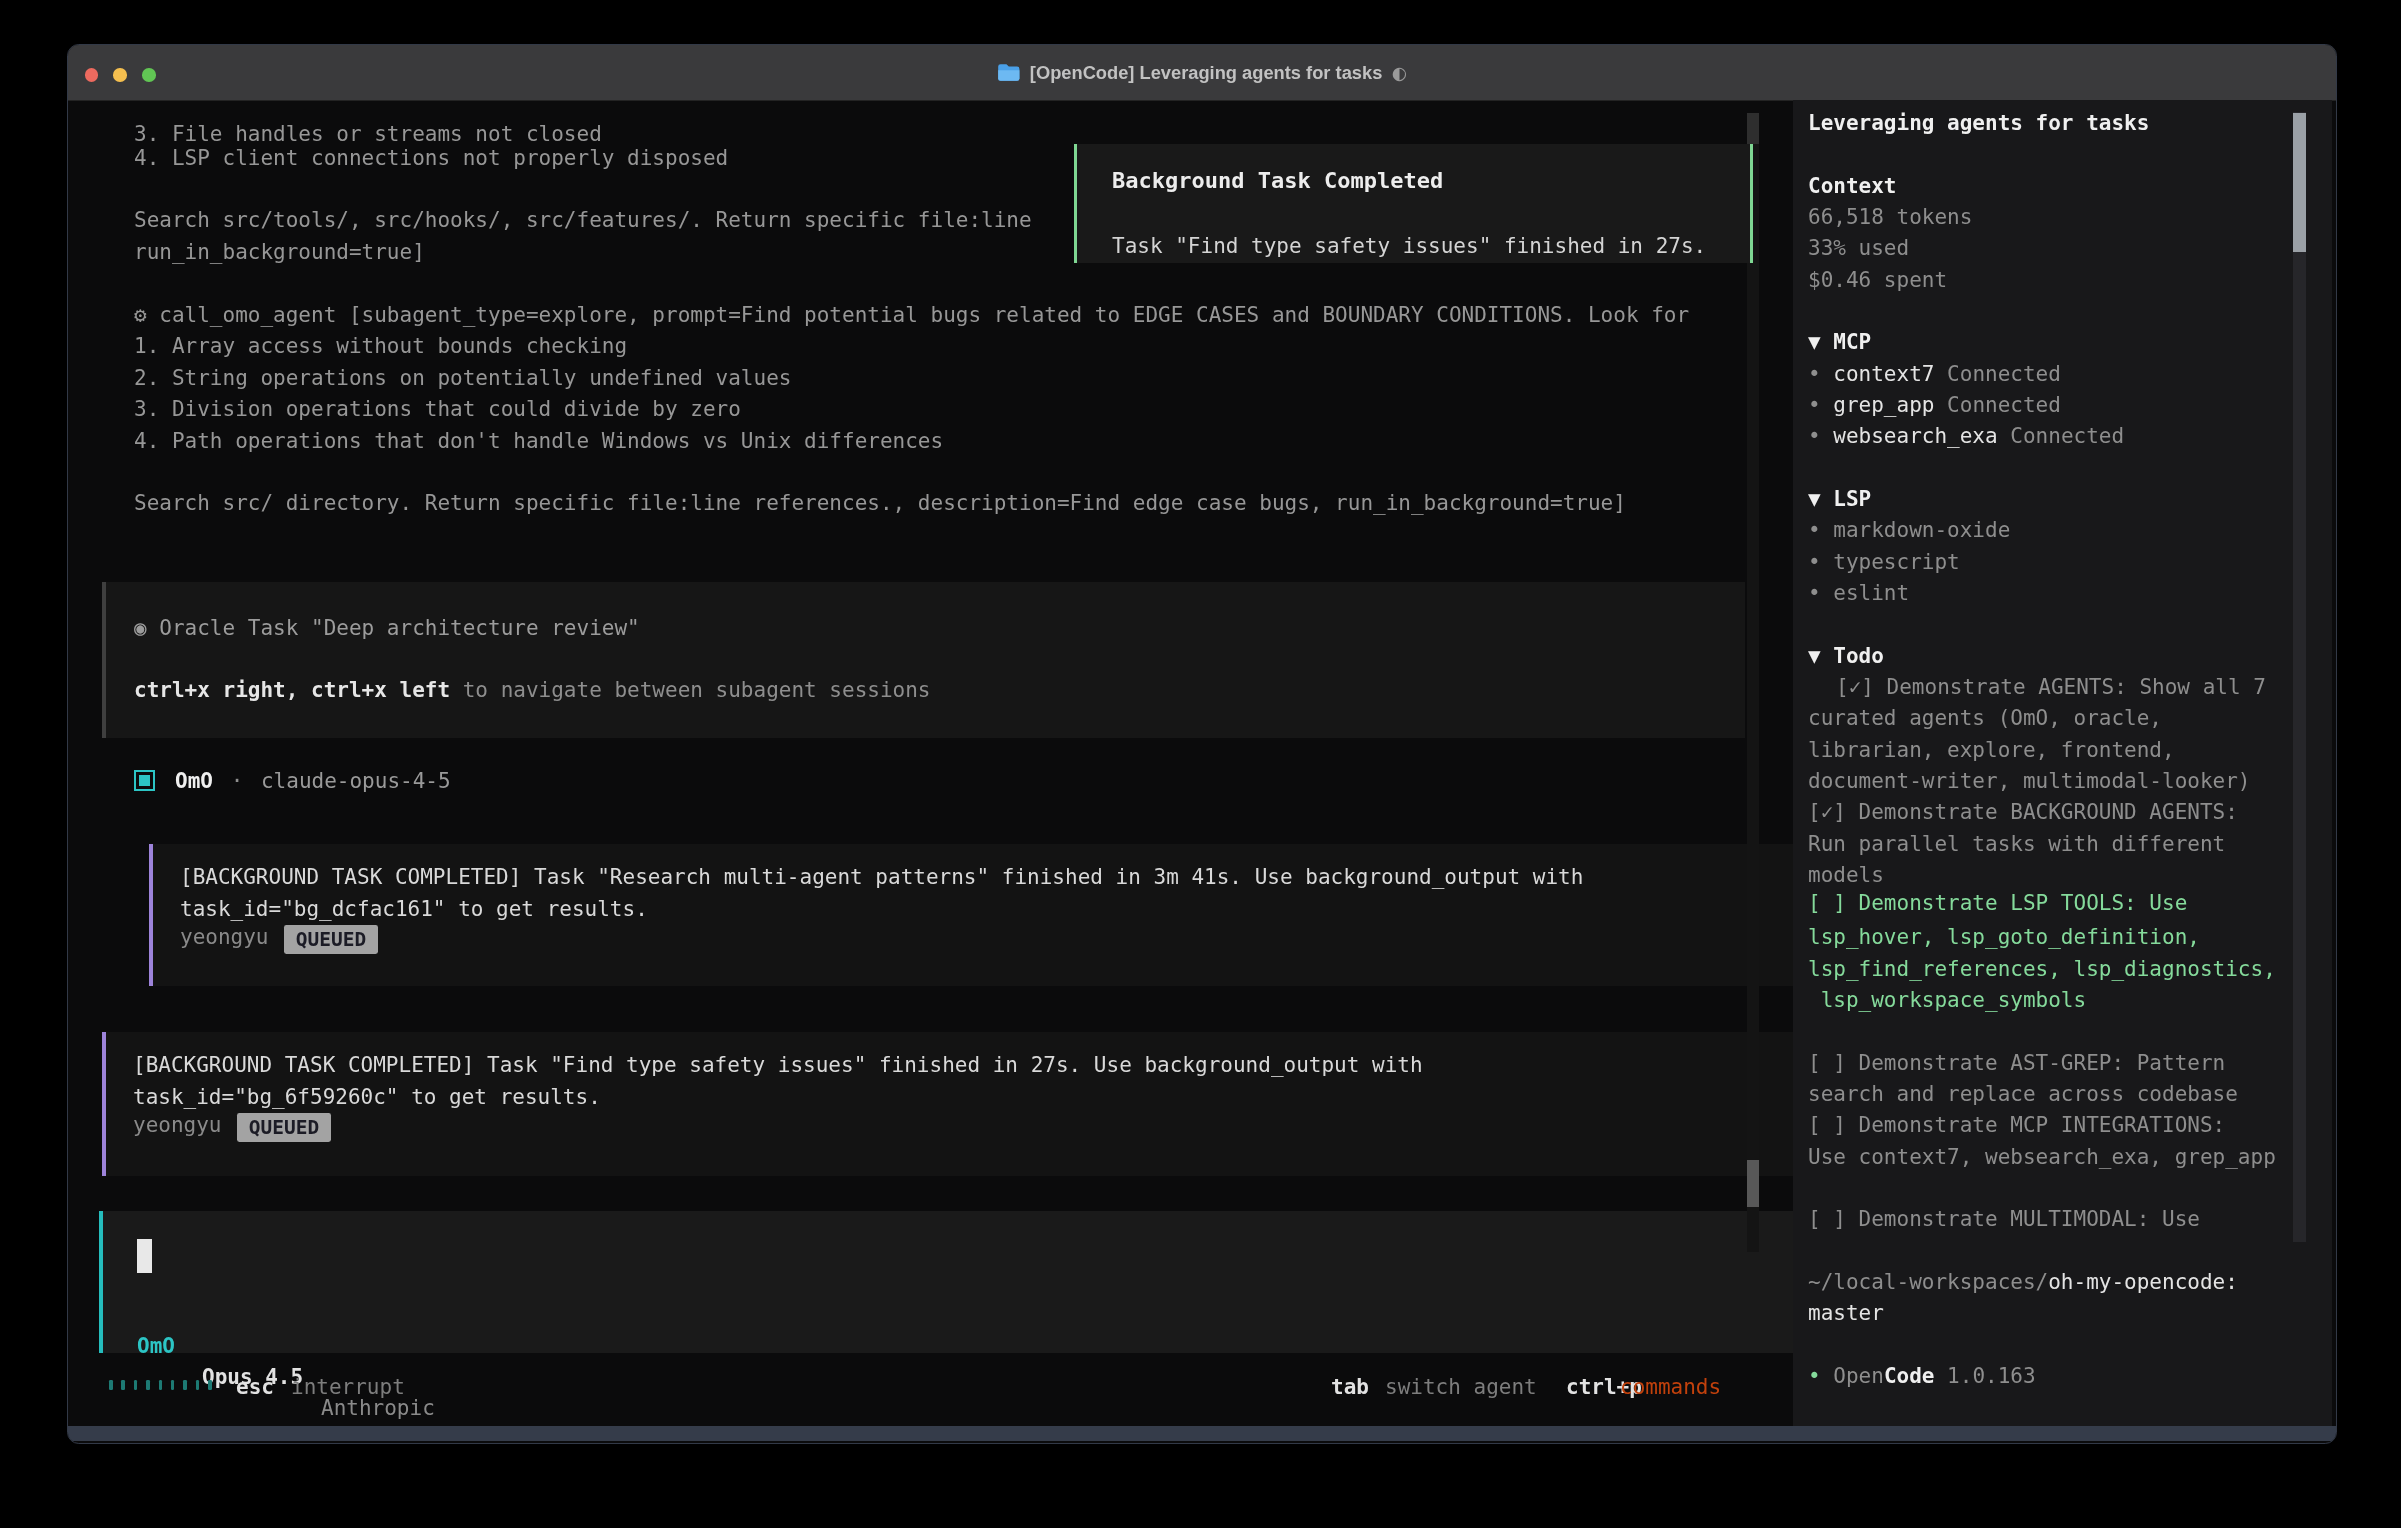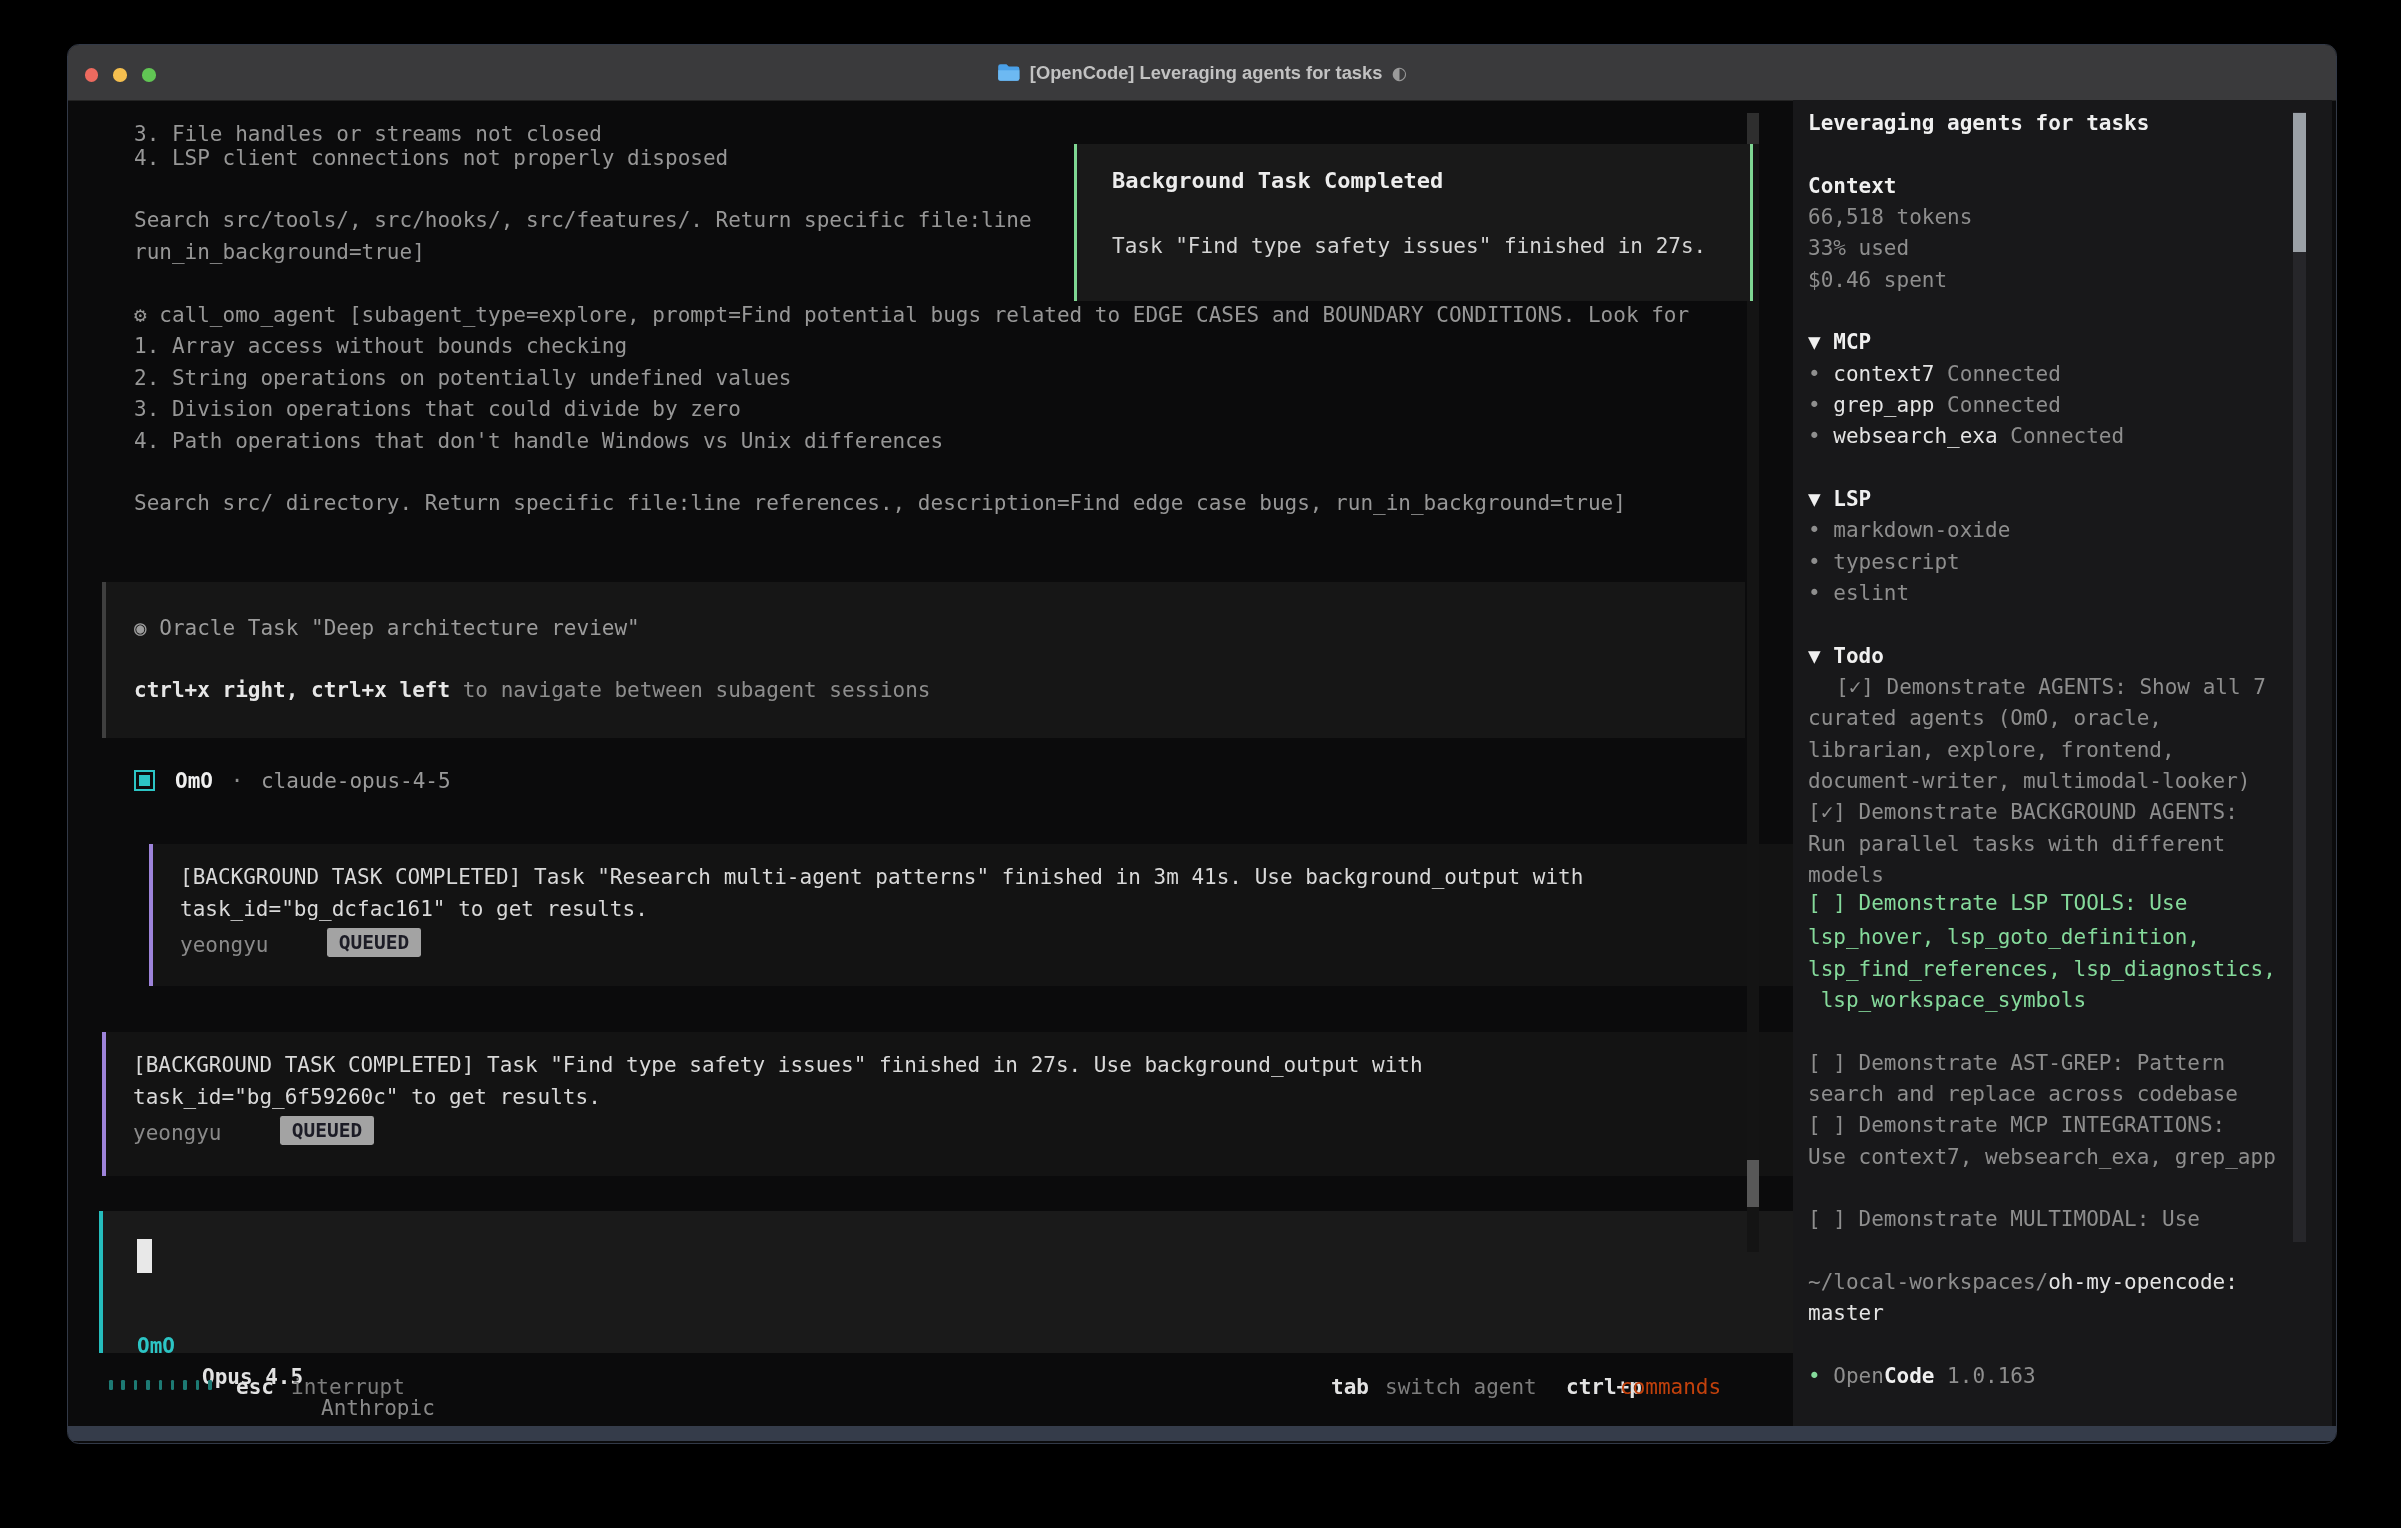--- a/index.html
+++ b/index.html
@@ -39,21 +39,21 @@
   .omo-icon::after{content:"";position:absolute;inset:3px;background:#2cc5c5;}
   .agent-name{color:#efefef;font-weight:bold;font-size:21px;margin-left:20px;}
   .agent-dot{color:#8e8e8e;font-size:21px;margin-left:17.7px;}
   .agent-model{color:#9a9a9a;font-size:21px;margin-left:17.7px;}
 
   
   .msg-box{position:absolute;left:34px;width:1709px;background:#131313;border-left:4.7px solid #9d83da;
            box-sizing:border-box;padding:17px 0 0 27px;}
   .msg1{top:799px;height:142px;margin-left:47px;} .msg2{top:987px;height:144px;}
   .msg-box .row{font-size:21px;line-height:32px;white-space:pre;color:#d9d9d9;}
-  .msg-author-row{display:flex;align-items:flex-end;height:32px;gap:43px;}
+  .msg-author-row{display:flex;align-items:flex-start;height:32px;}
   .msg-author{color:#8a8a8a;font-size:21px;}
   .queued-badge{margin-left:15.4px;background:#a3a3a3;color:#1c1c26;font-weight:bold;font-size:19.5px;
                 padding:3px 11.8px;border-radius:2.4px;}
 
   
   .input-box{position:absolute;left:31px;top:1166px;width:1712px;height:142px;background:#1a1a1a;
              border-left:4.7px solid #25bdbd;box-sizing:border-box;}
   .cursor{position:absolute;left:34px;top:28px;width:14.8px;height:34px;background:#e8e8e8;}
   .input-model-row{position:absolute;left:0;top:89px;width:100%;height:31px;font-size:21px;line-height:31px;white-space:pre;}
   .im-agent{position:absolute;left:34px;color:#2cc5c5;font-weight:bold;}
@@ -65,21 +65,21 @@
   .spinner{position:absolute;left:41px;top:8.3px;display:flex;gap:8.9px;}
   .spinner i{width:3.5px;height:10px;background:#1d7a74;display:block;border-radius:1.2px;}
   .st-esc{position:absolute;left:168px;color:#e2e2e2;font-weight:bold;}
   .st-esc-label{position:absolute;left:223px;color:#7d7d7d;}
   .st-tab{position:absolute;left:1263px;color:#e2e2e2;font-weight:bold;}
   .st-tab-label{position:absolute;left:1317px;color:#7d7d7d;}
   .st-ctrlp{position:absolute;left:1498px;color:#e2e2e2;font-weight:bold;}
   .st-ctrlp-label{position:absolute;left:1552px;color:#c2410c;}
 
   
-  .notification{position:absolute;left:1006px;top:99px;width:679px;height:157px;background:#191919;
+  .notification{position:absolute;left:1006px;top:99px;width:679px;height:119px;background:#191919;
                 border-left:3px solid #7fd793;border-right:3px solid #7fd793;box-sizing:border-box;z-index:5;}
   .notif-title{position:absolute;left:35px;top:23.6px;font-size:22px;font-weight:bold;color:#ededed;white-space:pre;}
   .notif-body{position:absolute;left:35px;top:90px;font-size:21px;color:#d4d4d4;white-space:pre;}
 
   
   .main-scroll-track{position:absolute;left:1679px;top:68px;width:12.4px;height:1139px;background:#141414;}
   .main-scroll-seg{position:absolute;left:1679px;top:68px;width:12.4px;height:31px;background:#2e2e2e;z-index:6;}
   .main-scroll-thumb{position:absolute;left:1679px;top:1115px;width:12.4px;height:47px;background:#585858;}
 
   

